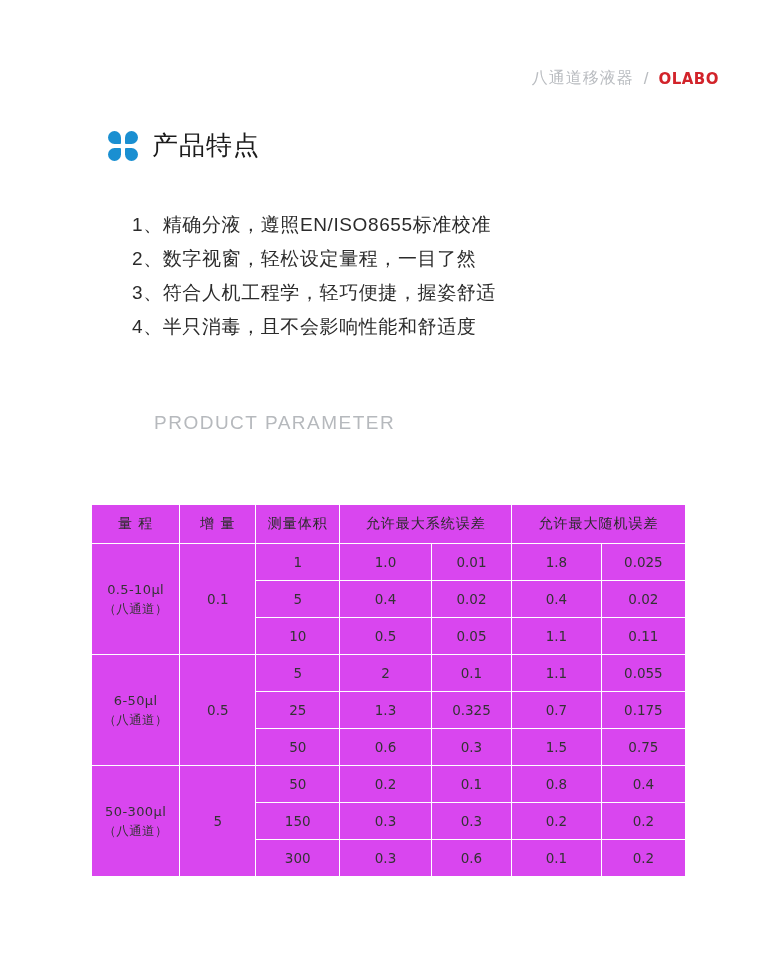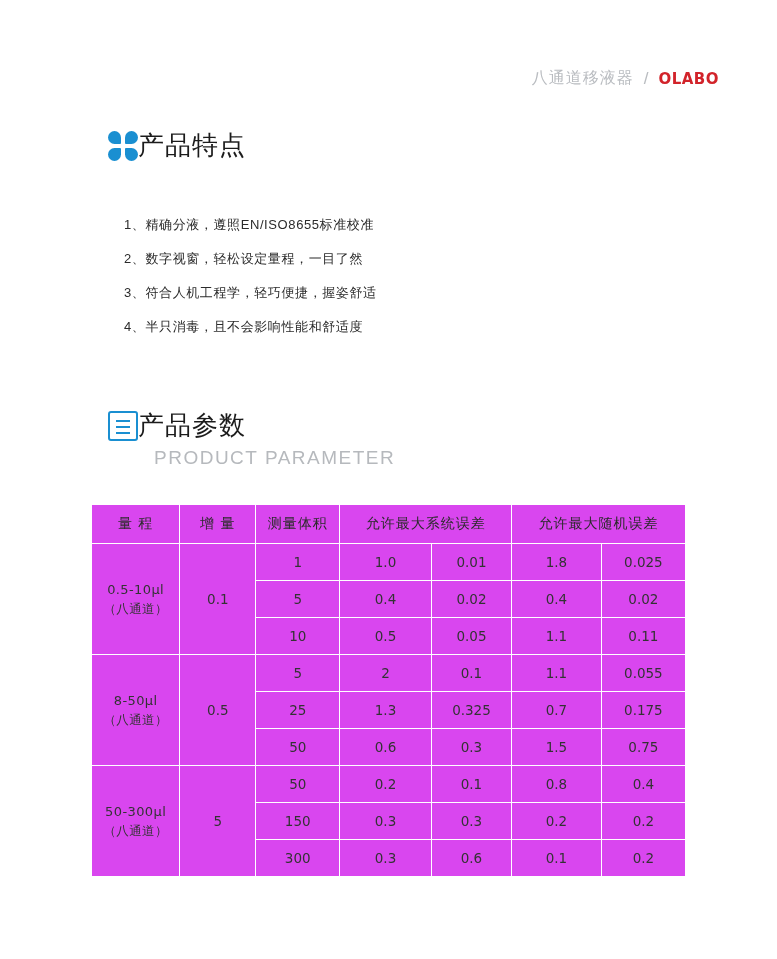--- a/index.html
+++ b/index.html
@@ -44,20 +44,21 @@
   }
 
   
   .section {
     position: absolute;
     left: 108px;
   }
   .section-head {
     display: flex;
     align-items: center;
+    gap: 14px;
   }
   .section-title {
     font-size: 26px;
     color: #1b1b1b;
     letter-spacing: 1px;
   }
   .section-sub {
     margin-top: 4px;
     margin-left: 46px;
     font-size: 19px;
@@ -106,24 +107,25 @@
   .icon-list i:nth-child(2) { top: 13px; width: 14px; }
   .icon-list i:nth-child(3) { top: 19px; width: 14px; }
 
   
   .feature-list {
     position: absolute;
     left: 124px;
     top: 208px;
   }
   .feature-item {
-    font-size: 13px;
+    font-size: 19px;
     color: #2b2b2b;
     line-height: 34px;
     letter-spacing: 0.6px;
+    margin-left: 8px;
   }
 
   
   .spec-table {
     position: absolute;
     left: 91px;
     top: 504px;
     border-collapse: collapse;
     width: 595px;
     font-size: 13.5px;
@@ -186,28 +188,20 @@
 </div>
 
 <div class="feature-list">
   <div class="feature-item">1、精确分液，遵照EN/ISO8655标准校准</div>
   <div class="feature-item">2、数字视窗，轻松设定量程，一目了然</div>
   <div class="feature-item">3、符合人机工程学，轻巧便捷，握姿舒适</div>
   <div class="feature-item">4、半只消毒，且不会影响性能和舒适度</div>
 </div>
 
 <div class="section" style="top:408px;">
-  <div class="section-head">
-    <span class="icon-list">
-      <i></i>
-        <i></i>
-        <i></i>
-    </span>
-    <span class="section-title">产品参数</span>
-  </div>
   <div class="section-sub">PRODUCT    PARAMETER</div>
 </div>
 
 <table class="spec-table">
   <thead>
     <tr>
       <th class="col-range">量 程</th>
       <th class="col-incr">增 量</th>
       <th class="col-vol">测量体积</th>
       <th colspan="2">允许最大系统误差</th>
@@ -238,21 +232,21 @@
     <tr>
       <td>10</td>
       <td>0.5</td>
       <td>0.05</td>
       <td>1.1</td>
       <td>0.11</td>
     </tr>
 
     <tr>
       <td class="col-range range-cell" rowspan="3">
-        <span>8-50μl</span>
+        <span>6-50μl</span>
         <span class="sub">（八通道）</span>
       </td>
       <td class="col-incr" rowspan="3">0.5</td>
       <td>5</td>
       <td>2</td>
       <td>0.1</td>
       <td>1.1</td>
       <td>0.055</td>
     </tr>
     <tr>

